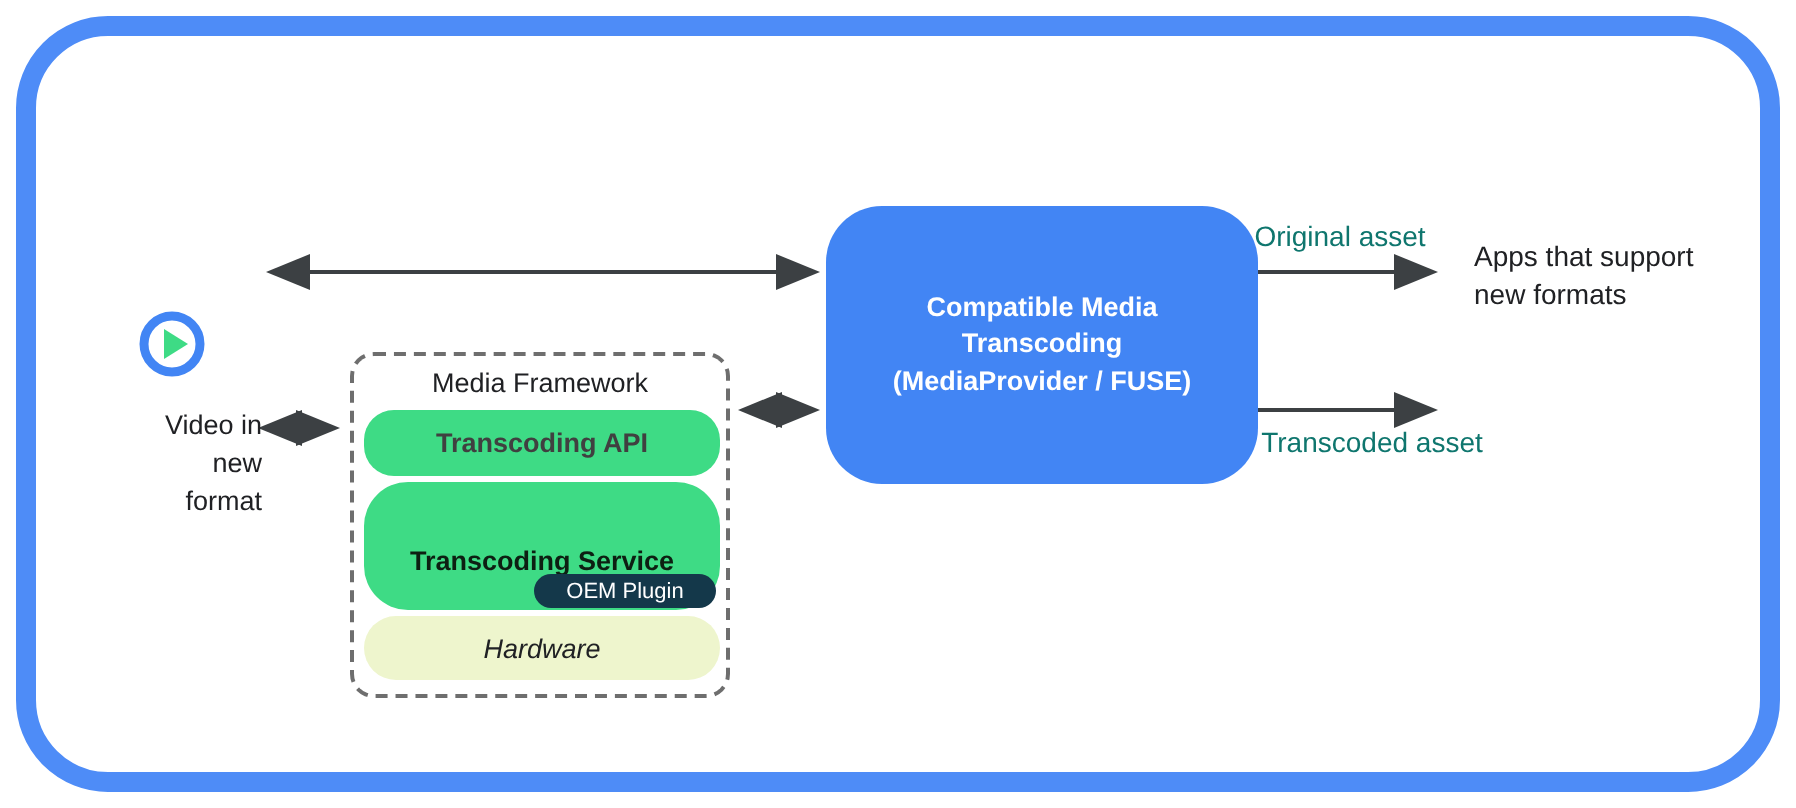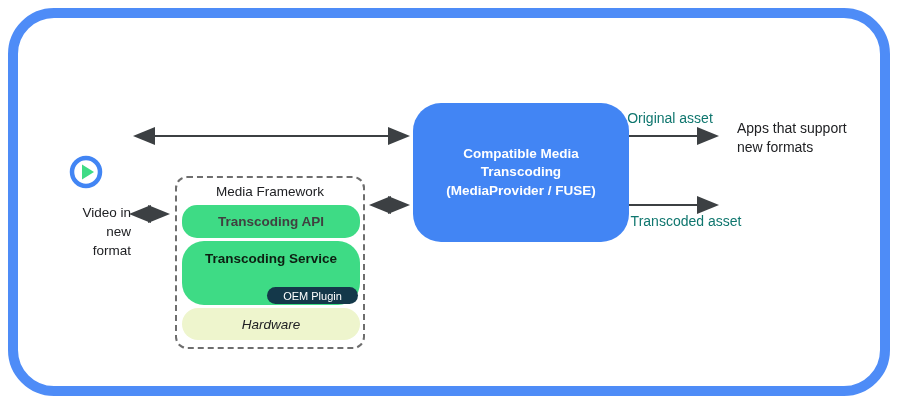--- a/index.html
+++ b/index.html
@@ -17,21 +17,21 @@
                font-size:13.5px;line-height:19px;}
 
   .mf-box{left:175px;top:176px;width:190px;height:173px;
           border:2px dashed #6e6e6e;border-radius:12px;}
   .mf-title{left:175px;top:184px;width:190px;text-align:center;font-size:13.5px;}
 
   .pill-api{left:182px;top:205px;width:178px;height:33px;border-radius:15px;
             background:#3edb85;font-weight:700;font-size:13.5px;color:#404040;}
   .rect-service{left:182px;top:241px;width:178px;height:64px;border-radius:22px;
             background:#3edb85;font-weight:700;font-size:13.5px;color:#0d1f12;
-            align-items:flex-start;padding-top:10px;}
+            align-items:flex-start;padding-top:32px;}
   .pill-oem{left:267px;top:287px;width:91px;height:17px;border-radius:9px;
             background:#14384a;color:#ffffff;font-weight:400;font-size:11px;}
   .pill-hw{left:182px;top:308px;width:178px;height:32px;border-radius:16px;
             background:#eef5cd;font-size:13.5px;font-style:italic;}
 
   .transcoder{left:413px;top:103px;width:216px;height:139px;border-radius:28px;
             background:#4285f4;color:#ffffff;font-weight:700;font-size:13.5px;
             line-height:18.5px;text-align:center;}
 
   .asset-label{color:#0f766e;font-size:14px;}

